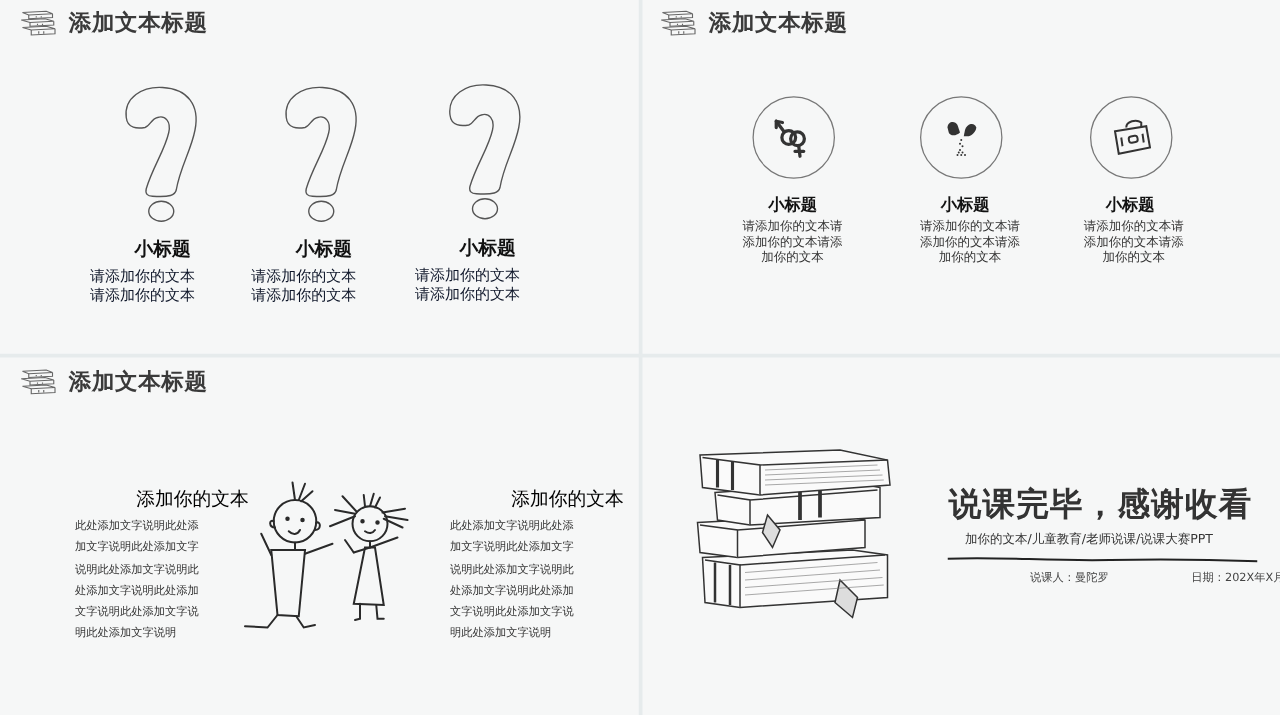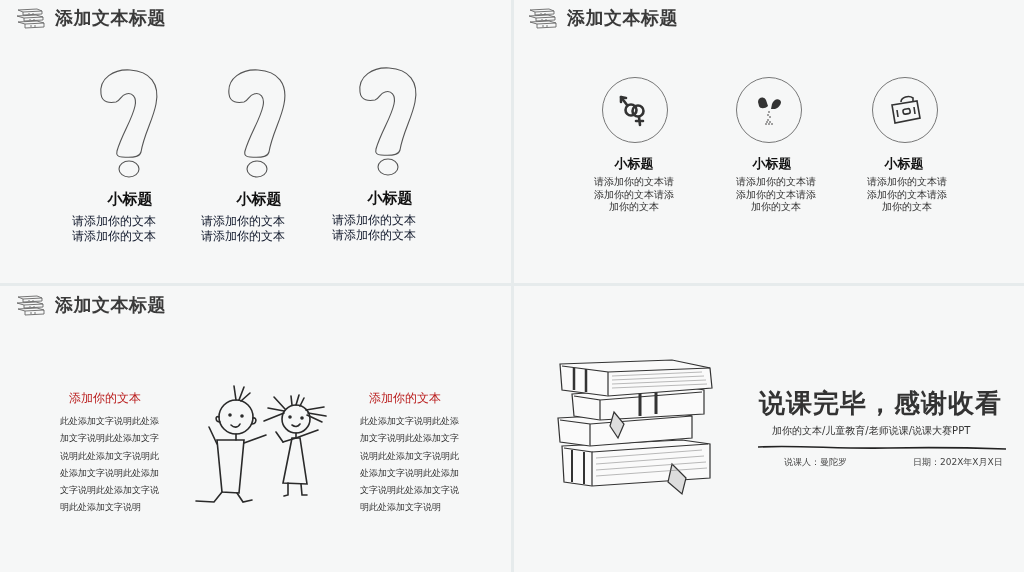--- a/index.html
+++ b/index.html
@@ -26,26 +26,26 @@
 
   .abs { position:absolute; }
   .qm svg { width:62px; height:112px; }
   .sub-title { font-size:15px; font-weight:bold; color:#111; text-align:center; width:120px; }
   .sub-body { font-size:12px; color:#0f172a; text-align:left; width:120px; line-height:15px; }
   .s2-title { font-size:13px; font-weight:bold; color:#111; text-align:center; width:110px; }
   .s2-body { font-size:10px; color:#333; text-align:center; width:100px; line-height:12.5px; }
   .circle { width:64px; height:64px; border:1px solid #777; border-radius:50%; display:flex; align-items:center; justify-content:center; background:transparent; }
   .circle svg { width:40px; height:40px; }
 
-  .col-h { font-size:12px; color:#b91c1c; }
+  .col-h { font-size:15px; color:#000000;margin-left:40px; }
   .col-b { font-size:9px; color:#333; line-height:17.3px; width:108px; word-break:break-all; }
 
   .thanks-title { font-size:26px; font-weight:bold; color:#333; letter-spacing:1px; }
   .thanks-sub { font-size:10px; color:#333; }
-  .thanks-meta { font-size:9px; color:#444; }
+  .thanks-meta { font-size:9px; color:#444;margin-left:40px; }
 </style>
 </head>
 <body>
 
 <svg width="0" height="0" style="position:absolute">
   <defs>
     <symbol id="bookstack" viewBox="0 0 32 24">
       <g fill="none" stroke="#666" stroke-width="0.9">
         <path d="M3 4 L22 3 L27 5 L8 6 Z"></path>
         <path d="M8 6 L8 9 L27 8 L27 5"></path>

